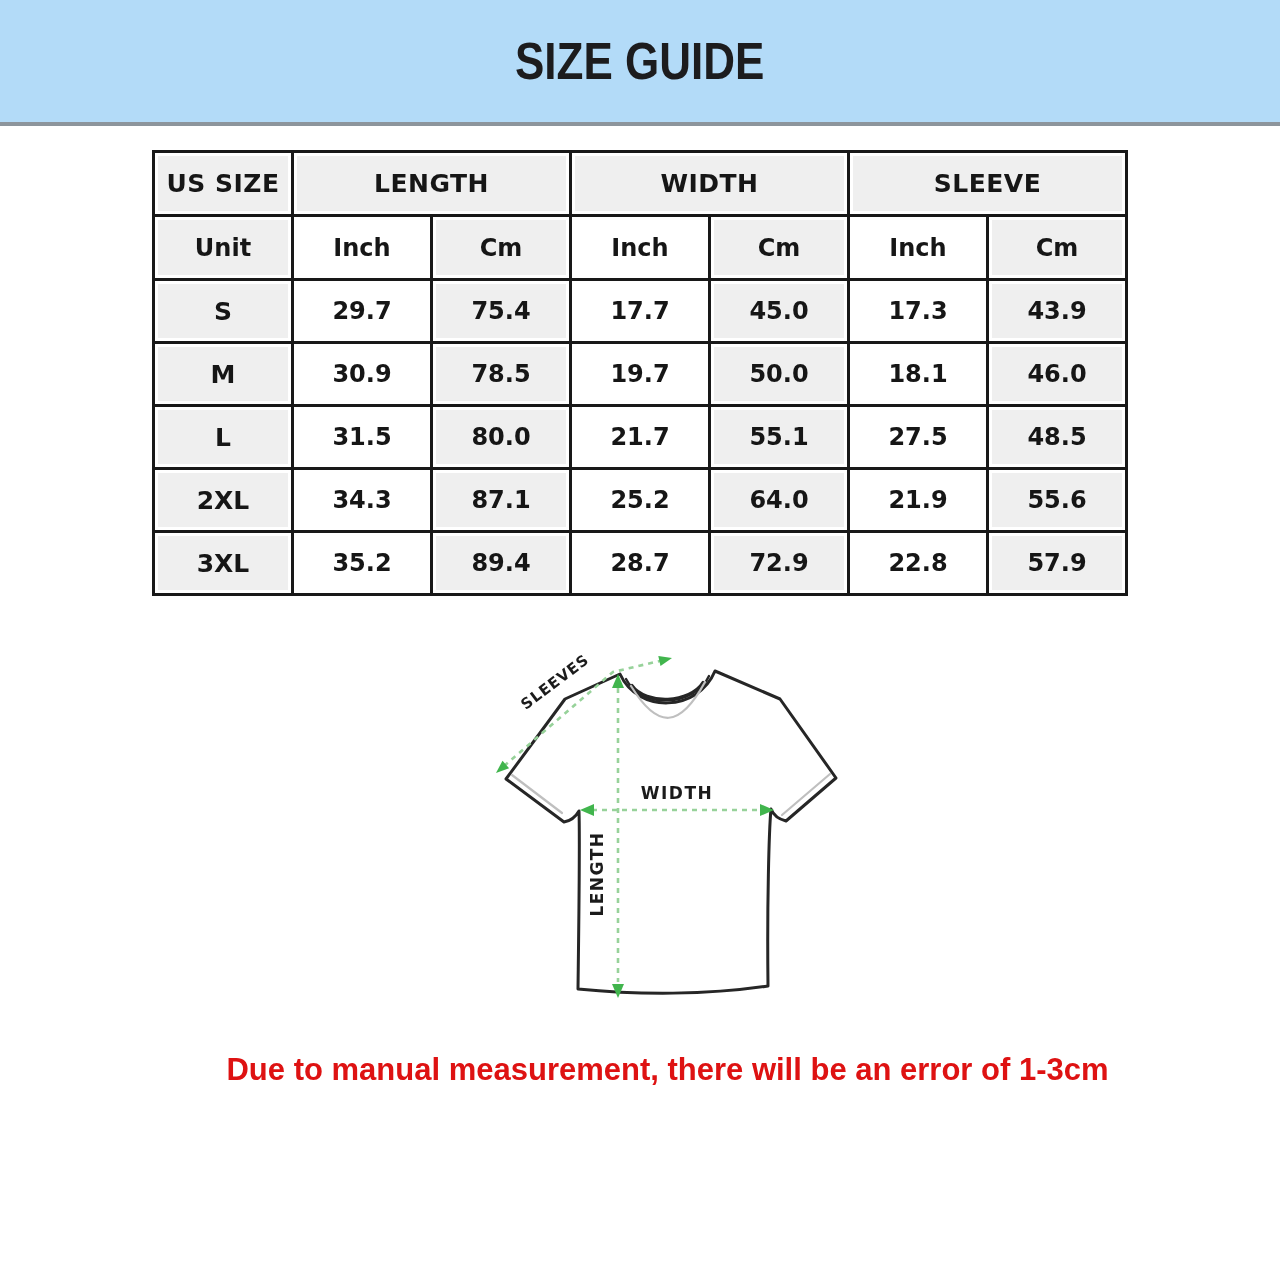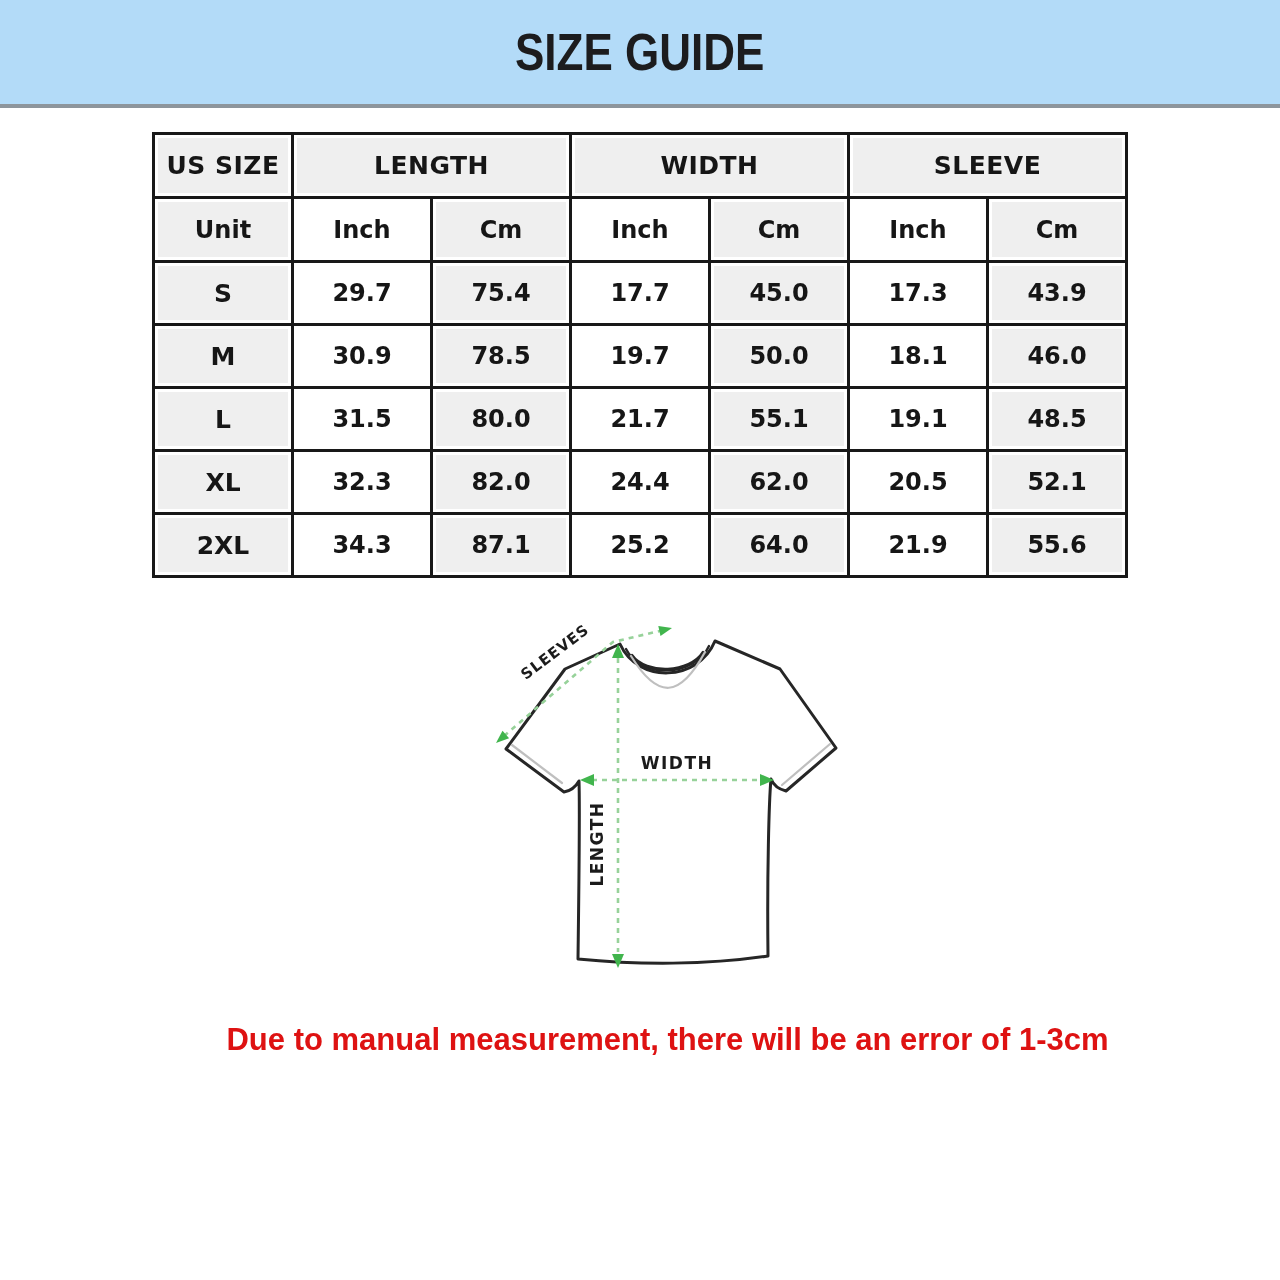--- a/index.html
+++ b/index.html
@@ -15,39 +15,39 @@
   *{box-sizing:border-box;}
   html,body{margin:0;padding:0;}
   body{
     width:1280px;height:1280px;
     background:#ffffff;
     font-family:"DejaVu Sans", sans-serif;
     overflow:hidden;
   }
   
   .banner{
-    width:100%;height:108px;
+    width:100%;height:126px;
     background:var(--banner_bg);
     border-bottom:4px solid var(--banner_border);
     display:flex;align-items:center;justify-content:center;
   }
   .banner h1{
     margin:0;
     font-family:"Liberation Sans", sans-serif;
     font-weight:bold;
     font-size:50px;
     color:var(--title_color);
     transform:scaleX(0.88) scaleY(1.05);
     letter-spacing:0px;
     white-space:nowrap;
   }
   
   table.size-table{
     width:976px;
-    margin:24px auto 4px auto;
+    margin:24px auto 16px auto;
     border-collapse:collapse;
     table-layout:fixed;
   }
   .size-table th,.size-table td{
     border:3px solid var(--border_black);
     padding:0;
     background:#ffffff;
   }
   .size-table th{height:64px;}
   .size-table td{height:63px;}
@@ -199,50 +199,27 @@
     <td class="td-val">
           <div class="fill gray value-cell-fill">80.0</div>
         </td>
     <td class="td-val">
           <div class="fill value-cell-fill">21.7</div>
         </td>
     <td class="td-val">
           <div class="fill gray value-cell-fill">55.1</div>
         </td>
     <td class="td-val">
-          <div class="fill value-cell-fill">19.1</div>
+          <div class="fill value-cell-fill">27.5</div>
         </td>
     <td class="td-val">
           <div class="fill gray value-cell-fill">48.5</div>
         </td>
   </tr>
 
-  <tr>
-    <td class="td-size">
-          <div class="fill gray size-cell-fill">XL</div>
-        </td>
-    <td class="td-val">
-          <div class="fill value-cell-fill">32.3</div>
-        </td>
-    <td class="td-val">
-          <div class="fill gray value-cell-fill">82.0</div>
-        </td>
-    <td class="td-val">
-          <div class="fill value-cell-fill">24.4</div>
-        </td>
-    <td class="td-val">
-          <div class="fill gray value-cell-fill">62.0</div>
-        </td>
-    <td class="td-val">
-          <div class="fill value-cell-fill">20.5</div>
-        </td>
-    <td class="td-val">
-          <div class="fill gray value-cell-fill">52.1</div>
-        </td>
-  </tr>
 
   <tr>
     <td class="td-size">
           <div class="fill gray size-cell-fill">2XL</div>
         </td>
     <td class="td-val">
           <div class="fill value-cell-fill">34.3</div>
         </td>
     <td class="td-val">
           <div class="fill gray value-cell-fill">87.1</div>
@@ -254,20 +231,43 @@
           <div class="fill gray value-cell-fill">64.0</div>
         </td>
     <td class="td-val">
           <div class="fill value-cell-fill">21.9</div>
         </td>
     <td class="td-val">
           <div class="fill gray value-cell-fill">55.6</div>
         </td>
   </tr>
 
+  <tr>
+    <td class="td-size">
+          <div class="fill gray size-cell-fill">3XL</div>
+        </td>
+    <td class="td-val">
+          <div class="fill value-cell-fill">35.2</div>
+        </td>
+    <td class="td-val">
+          <div class="fill gray value-cell-fill">89.4</div>
+        </td>
+    <td class="td-val">
+          <div class="fill value-cell-fill">28.7</div>
+        </td>
+    <td class="td-val">
+          <div class="fill gray value-cell-fill">72.9</div>
+        </td>
+    <td class="td-val">
+          <div class="fill value-cell-fill">22.8</div>
+        </td>
+    <td class="td-val">
+          <div class="fill gray value-cell-fill">57.9</div>
+        </td>
+  </tr>
 
 
 </tbody>
 </table>
 
 
 
 <svg class="diagram" viewBox="0 0 480 392" xmlns="http://www.w3.org/2000/svg">
 
   <path class="shirt-outline" d="M152,32

